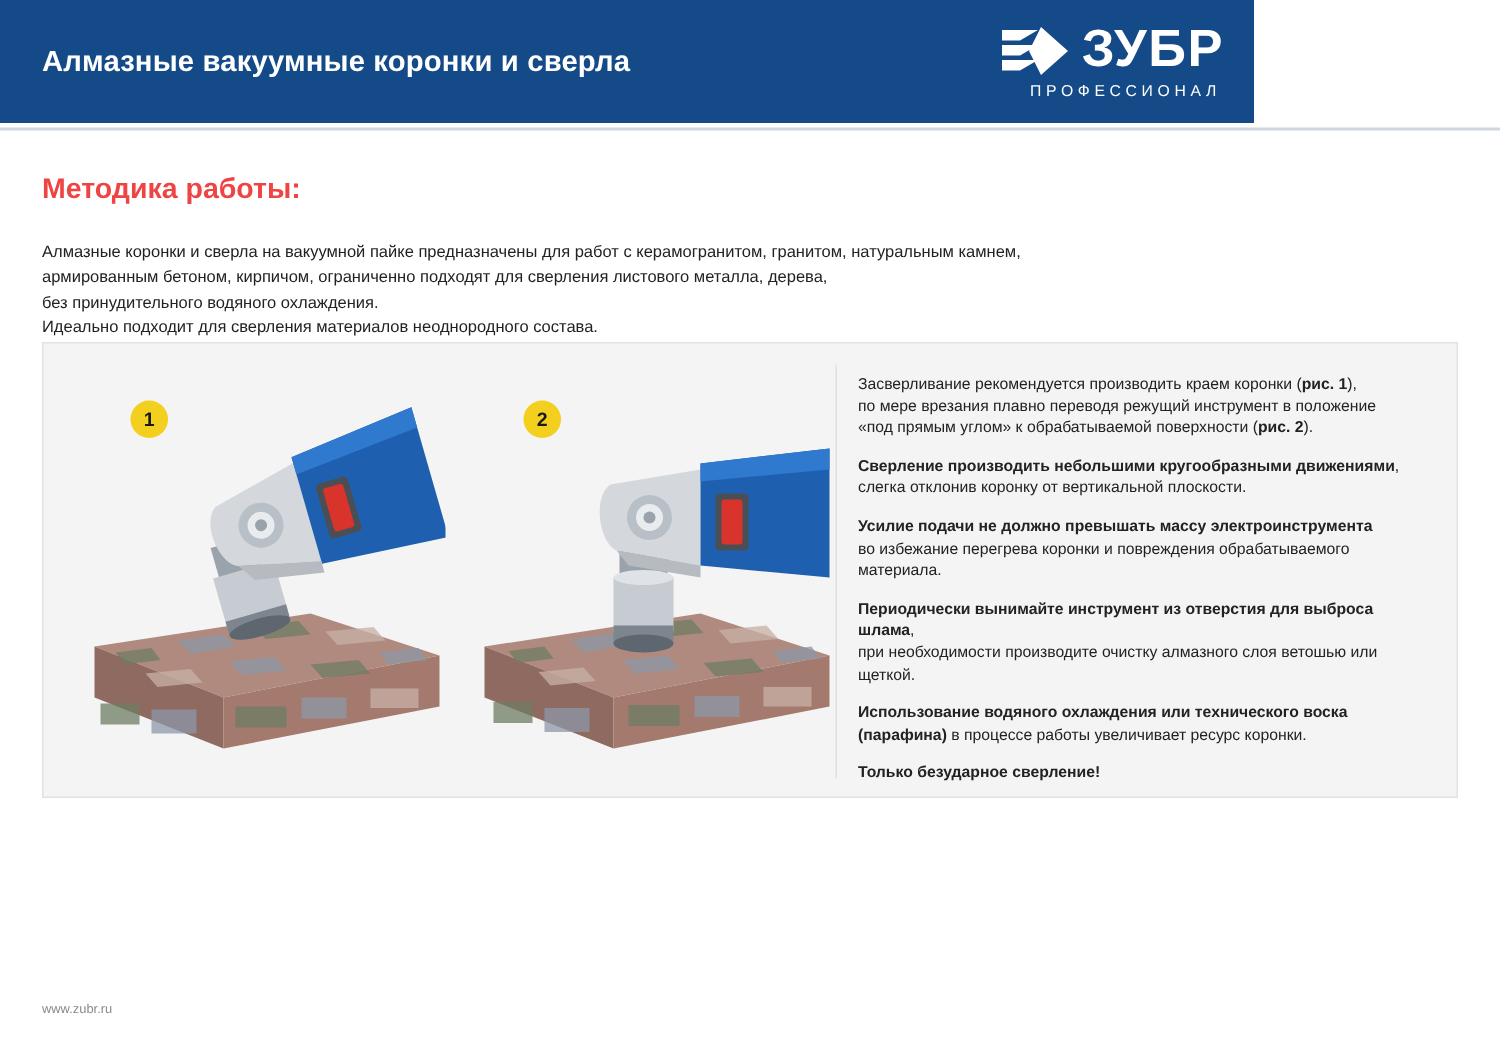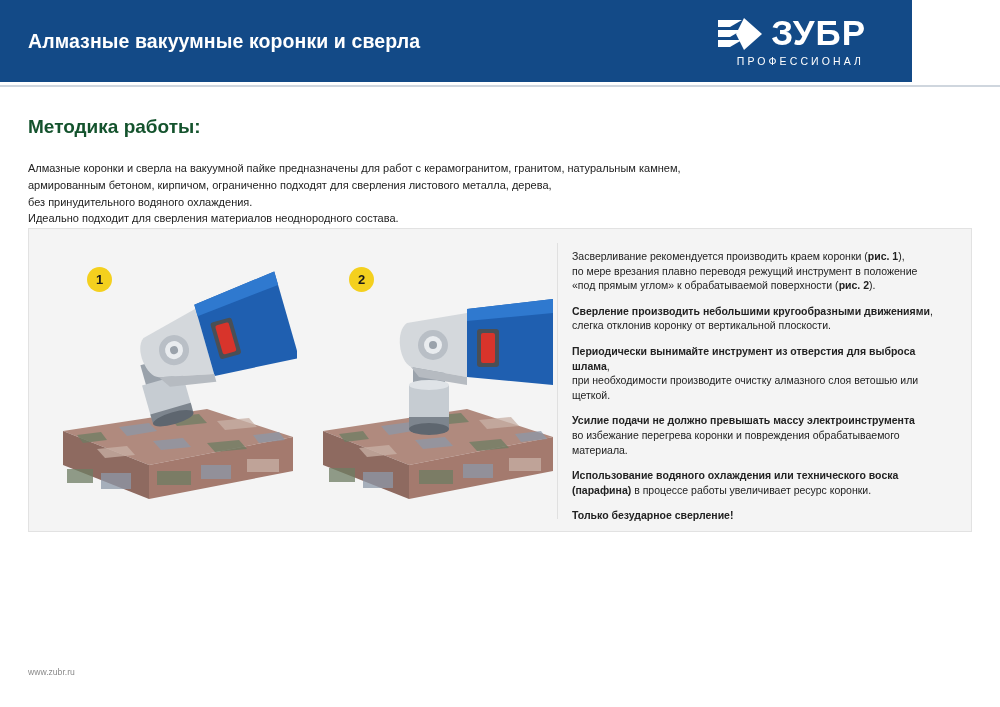--- a/index.html
+++ b/index.html
@@ -13,28 +13,28 @@
     font-family: "Liberation Sans", sans-serif;
     color: #1a1a1a;
     overflow: hidden;
     position: relative;
   }
 
   
   .header {
     position: absolute;
     top: 0; left: 0;
-    width: 912px;
+    width: 836px;
     height: 82px;
     background: #134a87;
     display: flex;
     align-items: center;
     justify-content: space-between;
     box-sizing: border-box;
-    padding: 0 42px 0 28px;
+    padding: 0 16px 0 28px;
   }
   .header-title {
     color: #ffffff;
     font-size: 19.5px;
     font-weight: bold;
     letter-spacing: 0.1px;
   }
   .logo-block {
     display: flex;
     flex-direction: column;
@@ -78,21 +78,21 @@
     background: #cfd6de;
   }
 
   
   .section-title {
     position: absolute;
     left: 28px;
     top: 116px;
     font-size: 19px;
     font-weight: bold;
-    color: #14532d;
+    color: #ef4444;
   }
   .intro {
     position: absolute;
     left: 28px;
     top: 160px;
     width: 700px;
     font-size: 11px;
     line-height: 16.8px;
     color: #222222;
   }
@@ -293,29 +293,29 @@
       <span>по мере врезания плавно переводя режущий инструмент в положение</span><br>
       <span>«под прямым углом» к обрабатываемой поверхности (</span><b>рис. 2</b><span>).</span>
     </div>
 
     <div class="note">
       <b>Сверление производить небольшими кругообразными движениями</b><span>,</span><br>
       <span>слегка отклонив коронку от вертикальной плоскости.</span>
     </div>
 
     <div class="note">
+      <b>Усилие подачи не должно превышать массу электроинструмента</b><br>
+      <span>во избежание перегрева коронки и повреждения обрабатываемого материала.</span>
+    </div>
+
+    <div class="note">
       <b>Периодически вынимайте инструмент из отверстия для выброса шлама</b><span>,</span><br>
       <span>при необходимости производите очистку алмазного слоя ветошью или щеткой.</span>
     </div>
 
-    <div class="note">
-      <b>Усилие подачи не должно превышать массу электроинструмента</b><br>
-      <span>во избежание перегрева коронки и повреждения обрабатываемого материала.</span>
-    </div>
-
 
     <div class="note">
       <b>Использование водяного охлаждения или технического воска</b><br>
       <b>(парафина)</b><span> в процессе работы увеличивает ресурс коронки.</span>
     </div>
 
     <div class="note">
       <b>Только безударное сверление!</b>
     </div>
 

